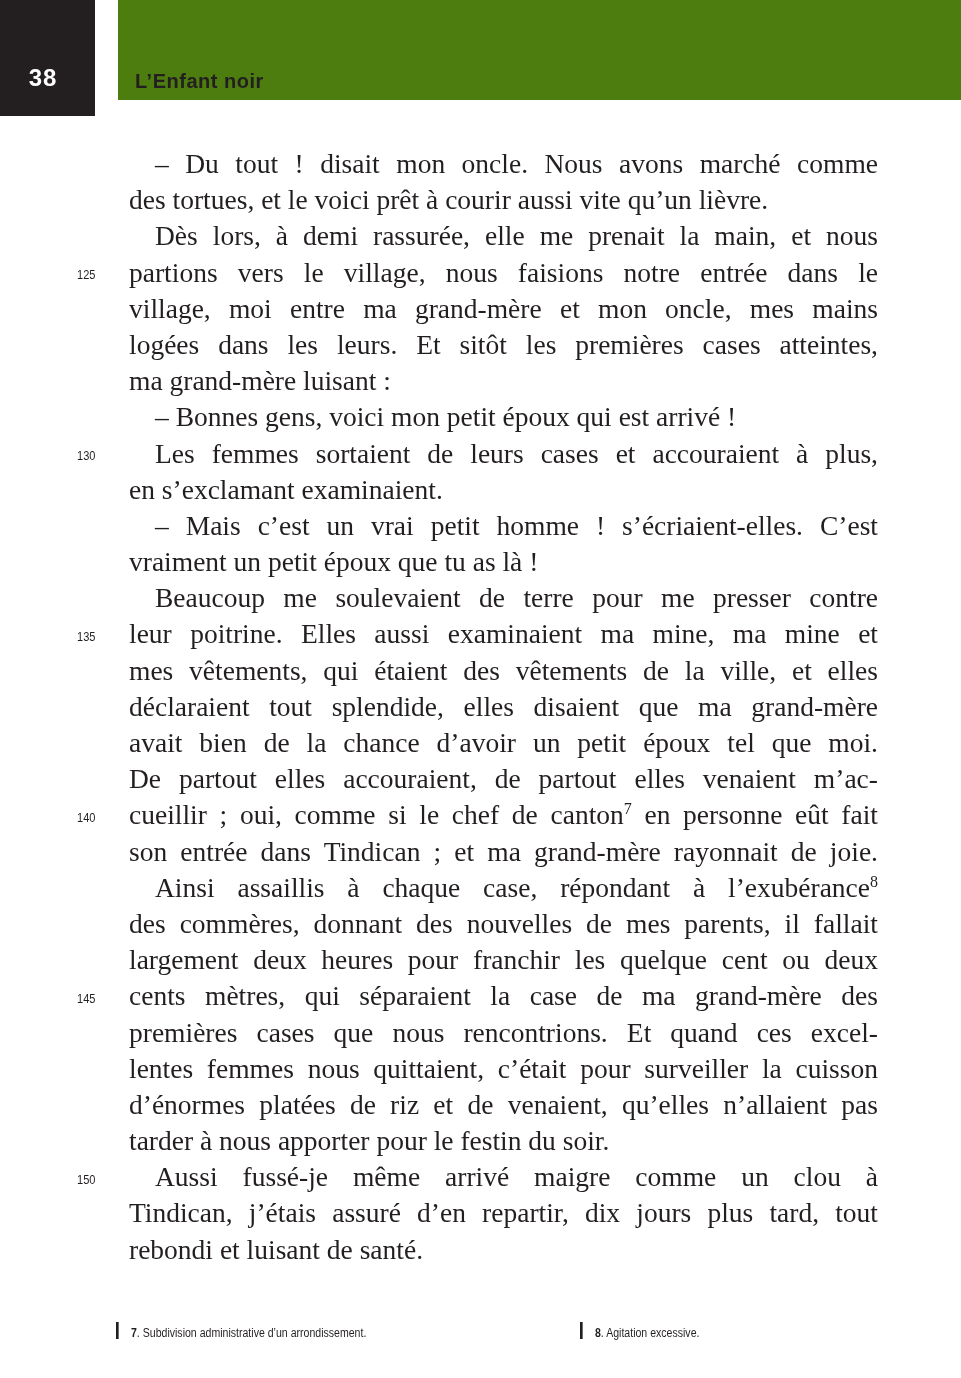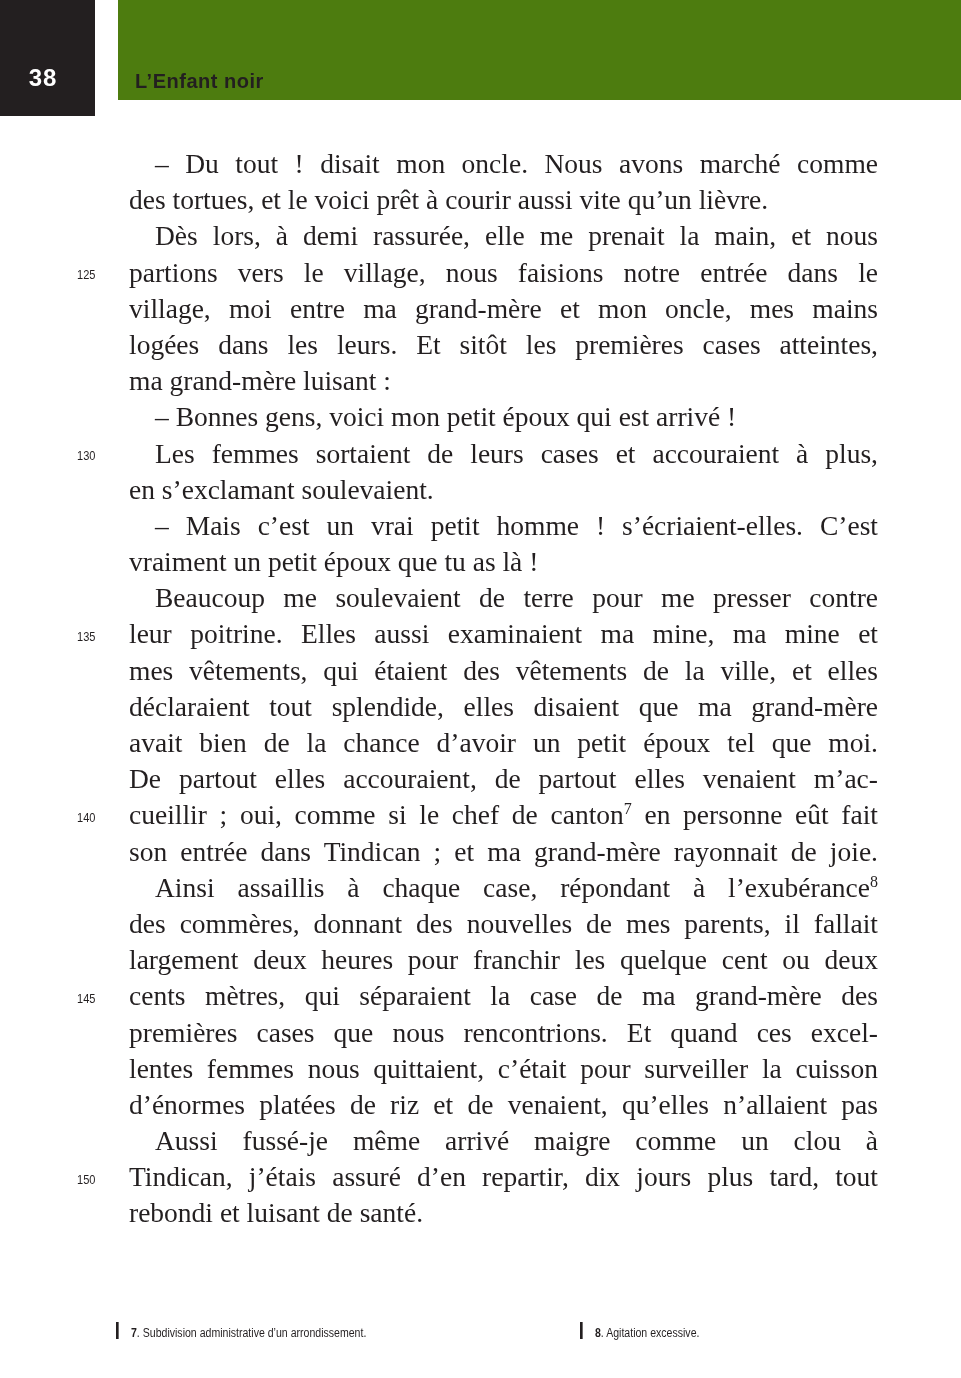--- a/index.html
+++ b/index.html
@@ -69,38 +69,39 @@
 <div class="text-body">
   <span class="line indent">– Du tout ! disait mon oncle. Nous avons marché comme</span>
   <span class="line last">des tortues, et le voici prêt à courir aussi vite qu’un lièvre.</span>
   <span class="line indent">Dès lors, à demi rassurée, elle me prenait la main, et nous</span>
   <span class="line">partions vers le village, nous faisions notre entrée dans le</span>
   <span class="line">village, moi entre ma grand-mère et mon oncle, mes mains</span>
   <span class="line">logées dans les leurs. Et sitôt les premières cases atteintes,</span>
   <span class="line last">ma grand-mère luisant :</span>
   <span class="line indent last">– Bonnes gens, voici mon petit époux qui est arrivé !</span>
   <span class="line indent">Les femmes sortaient de leurs cases et accouraient à plus,</span>
-  <span class="line last">en s’exclamant soulevaient.</span>
+  <span class="line last">en s’exclamant examinaient.</span>
   <span class="line indent">– Mais c’est un vrai petit homme ! s’écriaient-elles. C’est</span>
   <span class="line last">vraiment un petit époux que tu as là !</span>
   <span class="line indent">Beaucoup me soulevaient de terre pour me presser contre</span>
   <span class="line">leur poitrine. Elles aussi examinaient ma mine, ma mine et</span>
   <span class="line">mes vêtements, qui étaient des vêtements de la ville, et elles</span>
   <span class="line">déclaraient tout splendide, elles disaient que ma grand-mère</span>
   <span class="line">avait bien de la chance d’avoir un petit époux tel que moi.</span>
   <span class="line">De partout elles accouraient, de partout elles venaient m’ac-</span>
   <span class="line"><span>cueillir ; oui, comme si le chef de canton</span><sup>7</sup><span> en personne eût fait</span></span>
   <span class="line">son entrée dans Tindican ; et ma grand-mère rayonnait de joie.</span>
   <span class="line indent"><span>Ainsi assaillis à chaque case, répondant à l’exubérance</span><sup>8</sup></span>
   <span class="line">des commères, donnant des nouvelles de mes parents, il fallait</span>
   <span class="line">largement deux heures pour franchir les quelque cent ou deux</span>
   <span class="line">cents mètres, qui séparaient la case de ma grand-mère des</span>
   <span class="line">premières cases que nous rencontrions. Et quand ces excel-</span>
   <span class="line">lentes femmes nous quittaient, c’était pour surveiller la cuisson</span>
   <span class="line">d’énormes platées de riz et de venaient, qu’elles n’allaient pas</span>
+  <span class="line last">tarder à nous apporter pour le festin du soir.</span>
   <span class="line indent">Aussi fussé-je même arrivé maigre comme un clou à</span>
   <span class="line">Tindican, j’étais assuré d’en repartir, dix jours plus tard, tout</span>
   <span class="line last">rebondi et luisant de santé.</span>
 </div>
 
 <div class="footnotes">
   <div class="fn fn1">
     <span class="fn-bar"></span><span class="fn-num">7</span><span>. Subdivision administrative d’un arrondissement.</span>
   </div>
   <div class="fn fn2">

